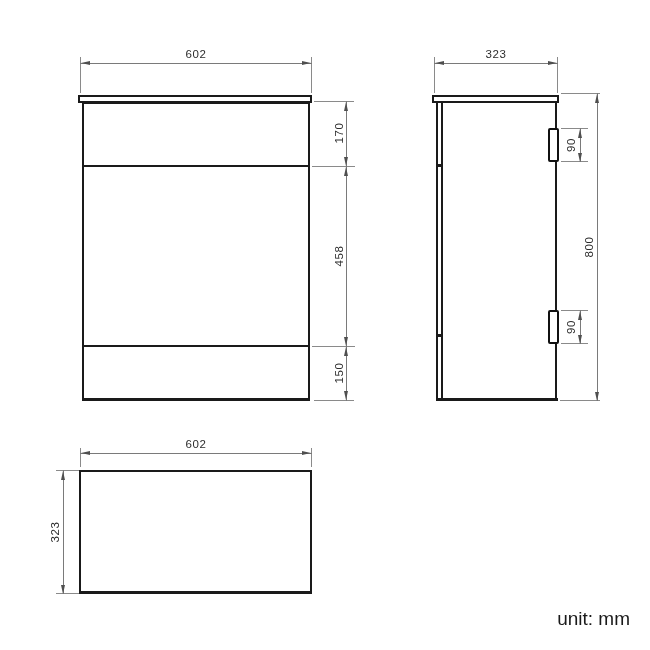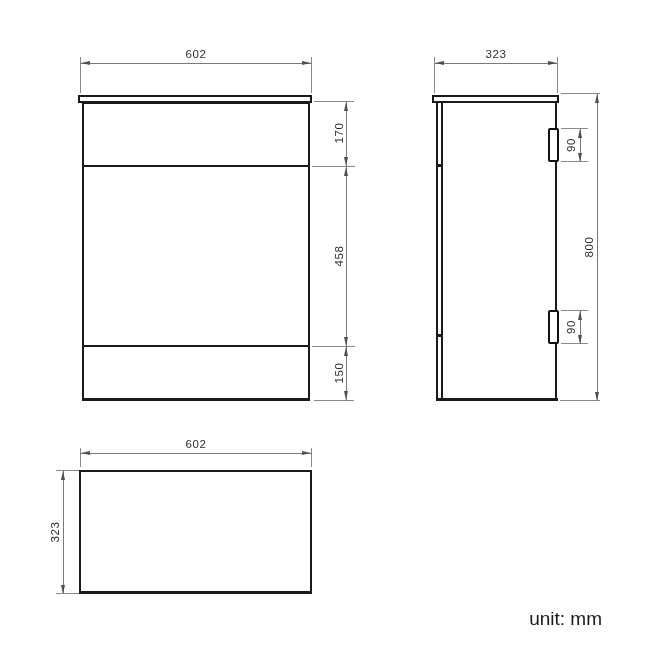--- a/index.html
+++ b/index.html
@@ -119,15 +119,15 @@
     <div class="abs planbox" style="left:79px;top:470px;width:233px;height:124px;"></div>
 
     <div class="abs ext" style="left:56px;top:470px;width:23px;height:1px;"></div>
     <div class="abs ext" style="left:56px;top:593px;width:23px;height:1px;"></div>
     <div class="abs dim" style="left:63px;top:470px;width:1px;height:124px;"></div>
     <div class="abs ar ar-up" style="left:61px;top:471px;"></div>
     <div class="abs ar ar-down" style="left:61px;top:585px;"></div>
     <div class="abs vlabel" style="left:35px;top:525px;">323</div>
   </div>
 
-  <div class="abs unit" style="left:512px;top:608px;width:90px;">unit: mm</div>
+  <div class="abs unit" style="left:540px;top:608px;width:90px;">unit: mm</div>
 
 </div>
 
 </body></html>

